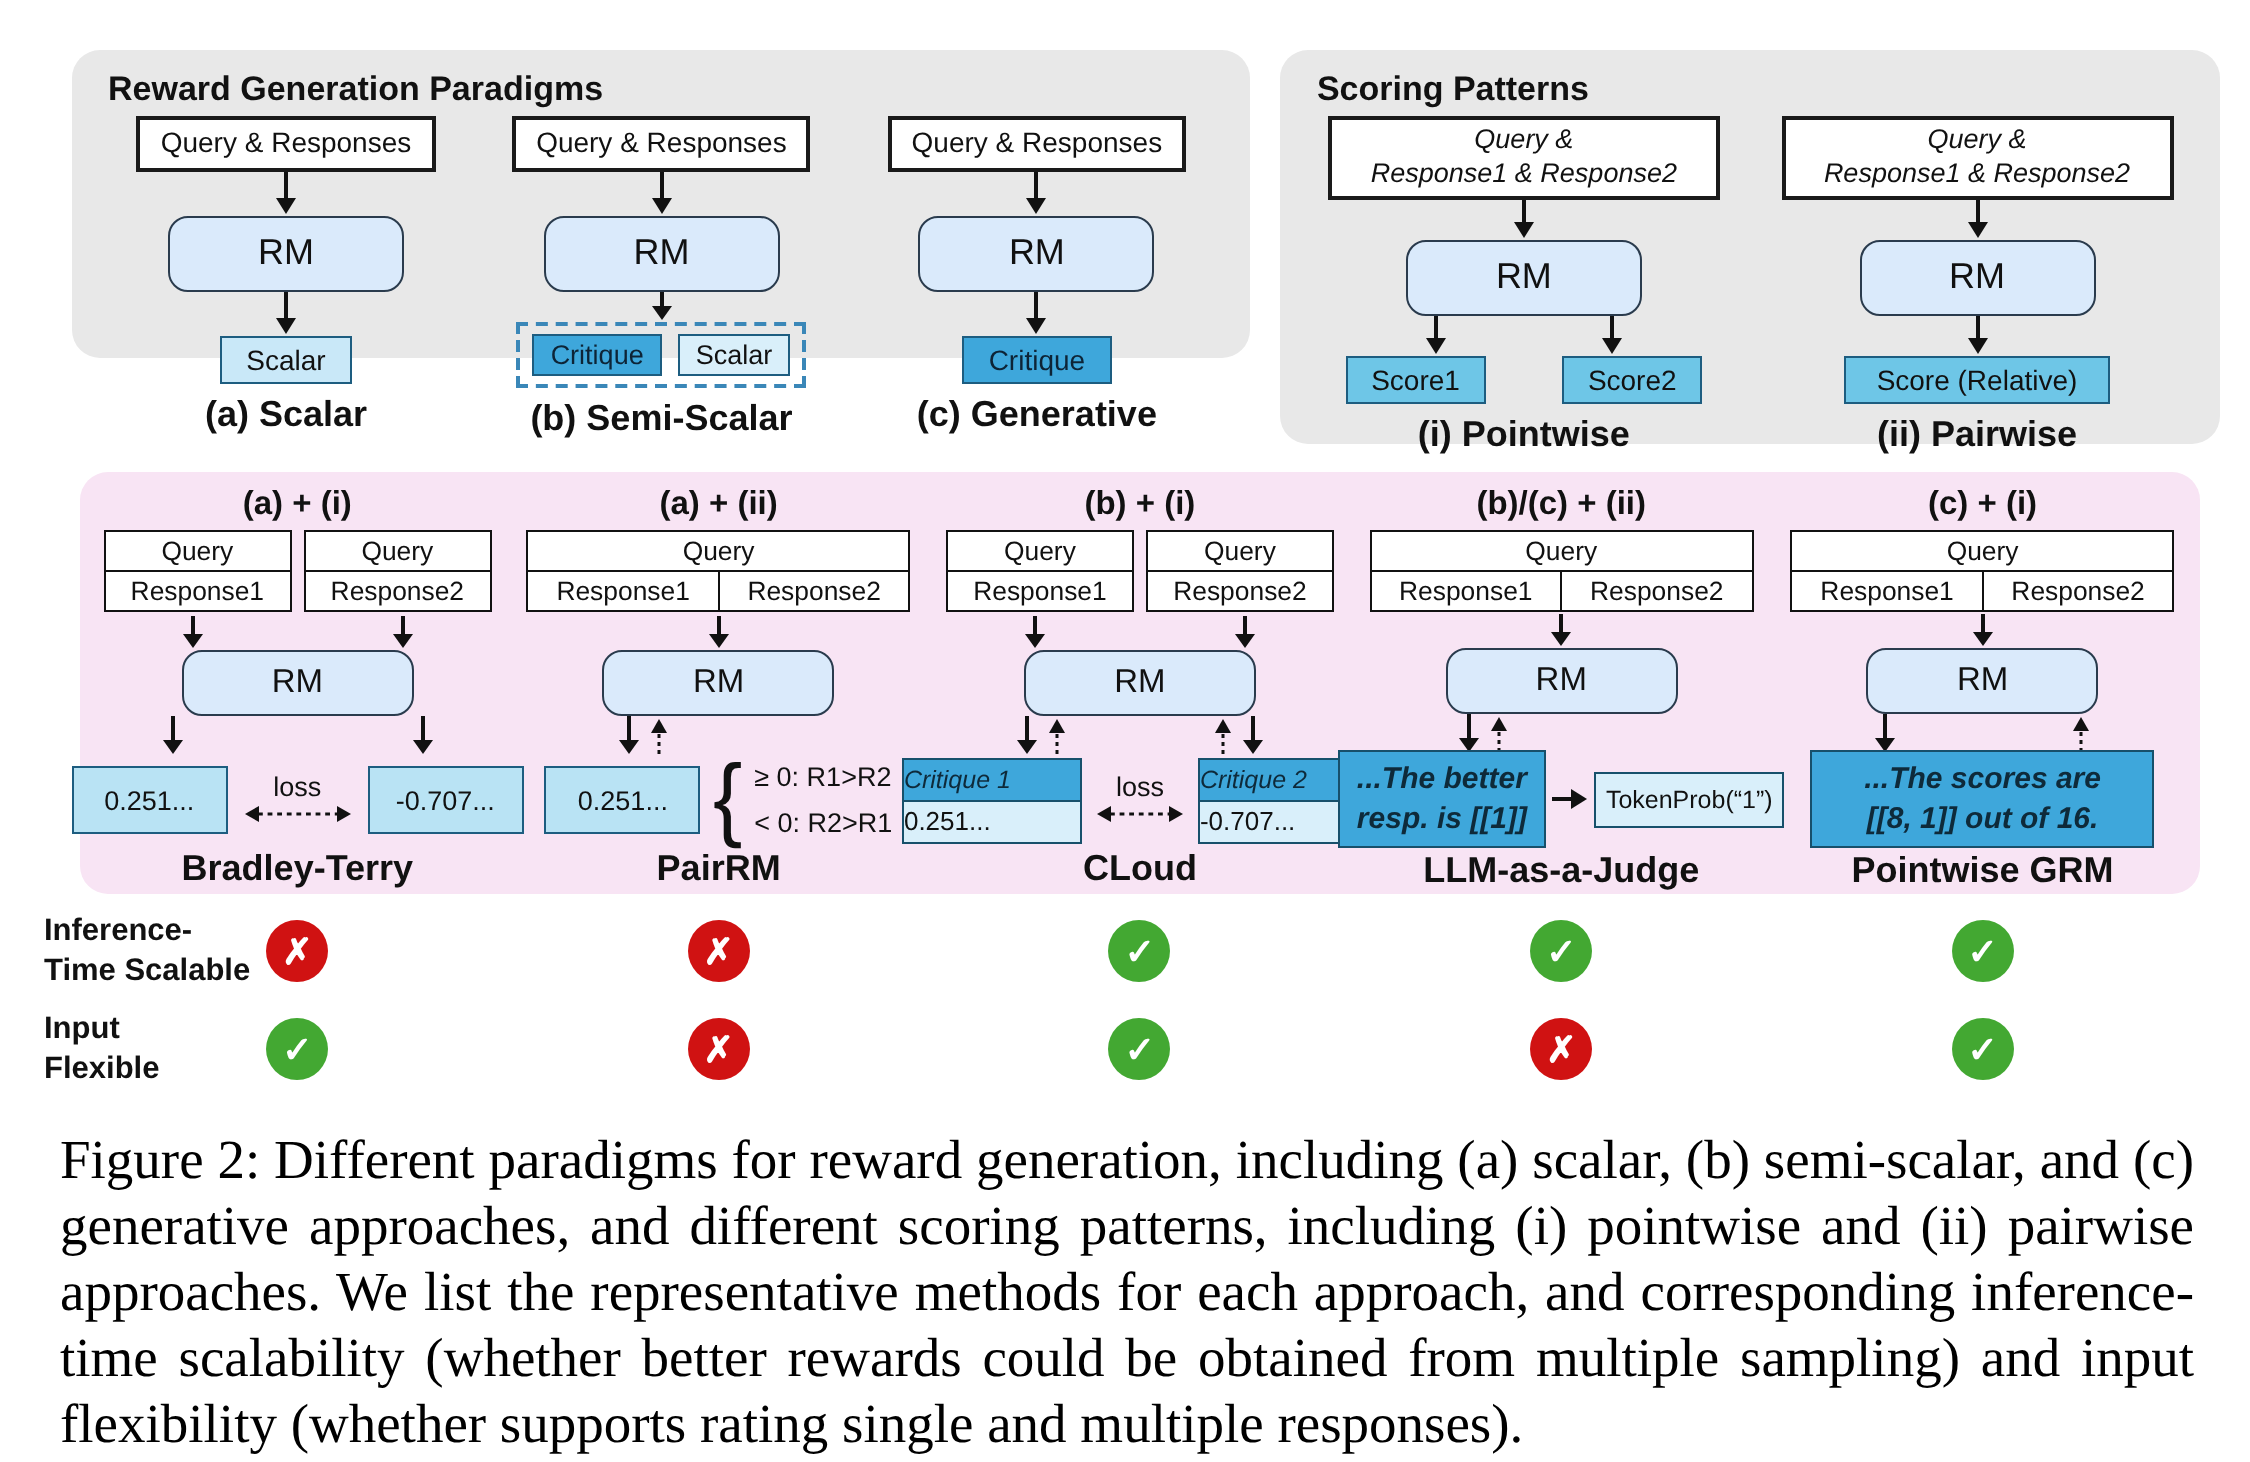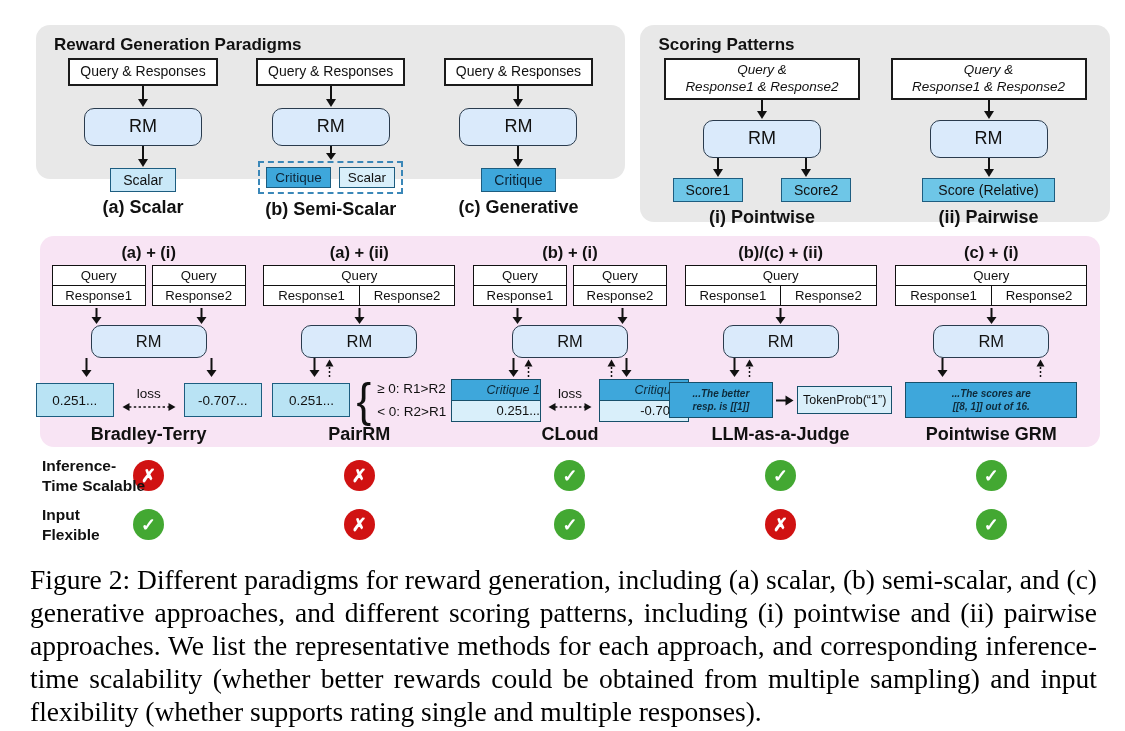--- a/index.html
+++ b/index.html
@@ -51,35 +51,35 @@
   .arow1.twoA{width:190px;justify-content:space-between;padding:0 36px;}
   .rm.small{width:116px;height:35px;font-size:16.5px;}
   .arow2{height:21px;display:flex;align-items:flex-start;}
   .arow2.twoA{width:190px;justify-content:space-between;padding:0 26px;}
   .pair{display:flex;gap:3px;}
   .outrow{height:46px;display:flex;align-items:center;justify-content:center;gap:6px;}
   .sbox{width:78px;height:34px;border:1.6px solid var(--box-border);background:var(--score-blue);
       display:flex;align-items:center;justify-content:center;font-size:13.5px;}
   .lossgrp{display:flex;flex-direction:column;align-items:center;width:58px;}
   .losslbl{font-size:13.5px;line-height:14px;}
-  .stack{width:90px;border:1.6px solid #17506b;text-align:right;}
+  .stack{width:90px;border:1.6px solid #17506b;text-align:left;}
   .stkhdr{background:var(--dark-blue);color:#0e2a3a;font-style:italic;font-size:12.5px;line-height:20px;border-bottom:1.6px solid #17506b;}
   .stkval{background:var(--pale-blue);font-size:13px;line-height:20px;}
   .brace{font-size:44px;font-weight:300;line-height:40px;transform:scaleY(1.05);}
   .conds{display:flex;flex-direction:column;gap:8px;font-size:13.5px;text-align:left;}
   .genbox{background:var(--dark-blue);border:1.6px solid #17506b;color:#0e2a3a;font-style:italic;
-      font-weight:600;font-size:10px;line-height:1.3;text-align:center;padding:4px 4px;}
+      font-weight:600;font-size:15px;line-height:1.3;text-align:center;padding:4px 4px;}
   .genbox.judge{width:104px;}
   .genbox.grm{width:172px;}
   .tokbox{background:var(--pale-blue);border:1.6px solid #17506b;font-size:12.5px;padding:6px 5px;white-space:nowrap;}
   .mname{font-size:18px;font-weight:bold;height:24px;margin-top:2px;}
 
   .matrix{margin-top:4px;position:relative;}
   .mat-row{display:flex;align-items:center;height:49px;}
-  .mat-label{position:absolute;left:42px;width:140px;font-weight:bold;font-size:15.5px;line-height:1.25;}
+  .mat-label{position:absolute;left:22px;width:140px;font-weight:bold;font-size:15.5px;line-height:1.25;}
   .mat-icons{margin-left:40px;width:1060px;display:flex;justify-content:space-evenly;}
   .mat-cell{width:204px;display:flex;justify-content:center;}
   .icon-circle{width:31px;height:31px;border-radius:50%;display:flex;align-items:center;justify-content:center;
       color:#fff;font-size:18px;font-weight:bold;}
   .icon-circle.yes{background:var(--green);}
   .icon-circle.no{background:var(--red);}
   .caption{margin:14px 28px 0 30px;font-family:"Liberation Serif",serif;font-size:27.5px;line-height:1.2;
       text-align:justify;color:#000;}
   svg{flex:none;}
 </style>

